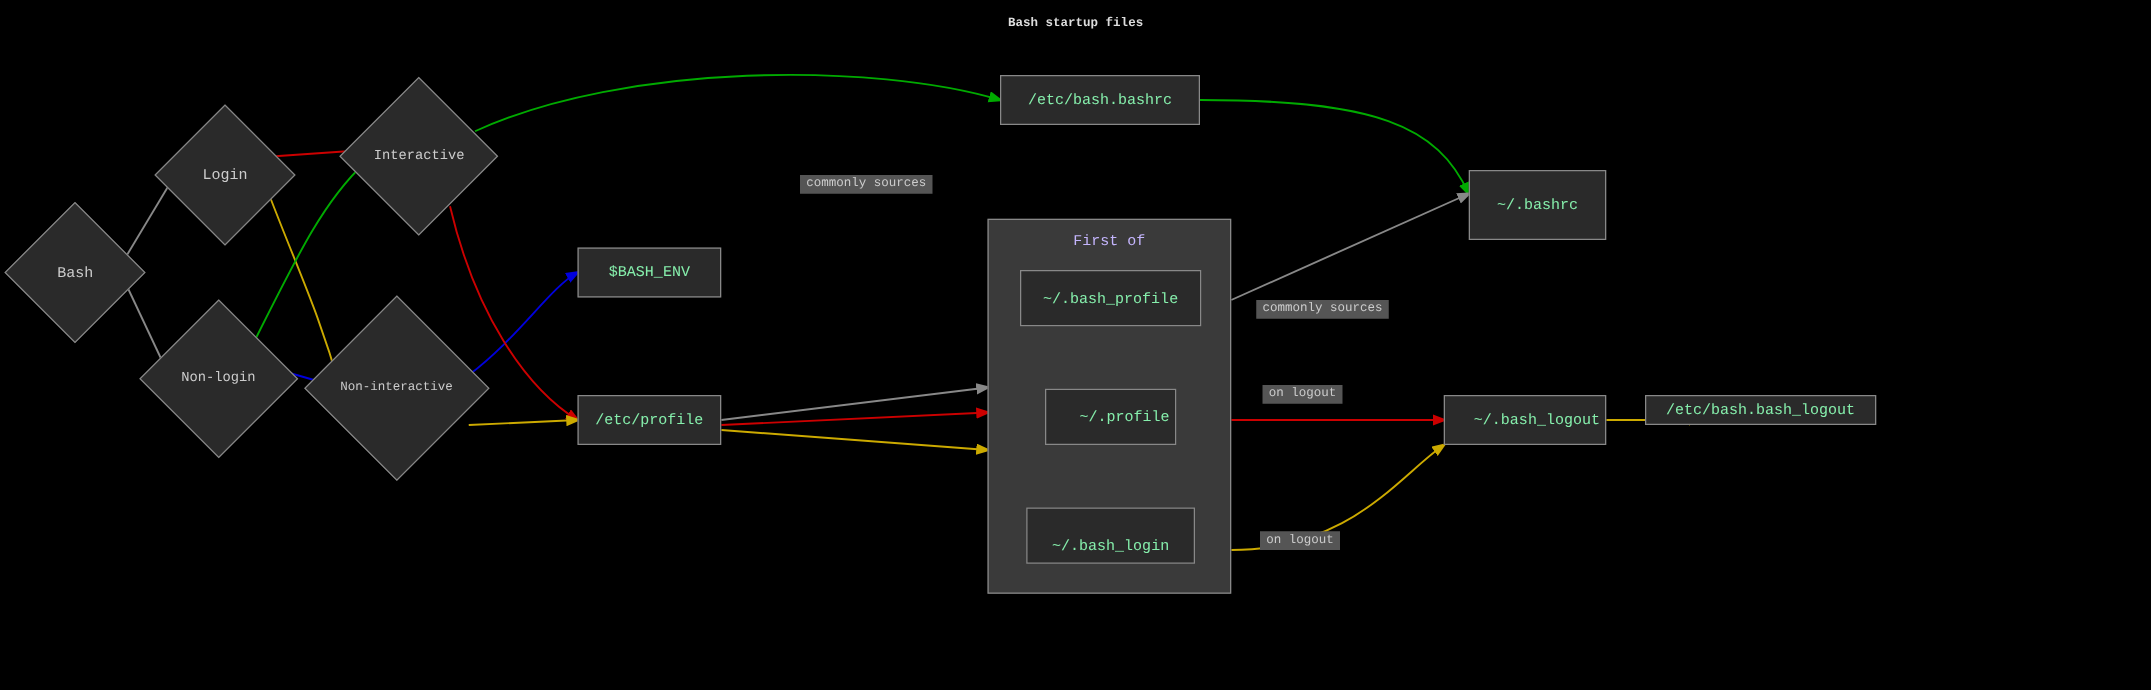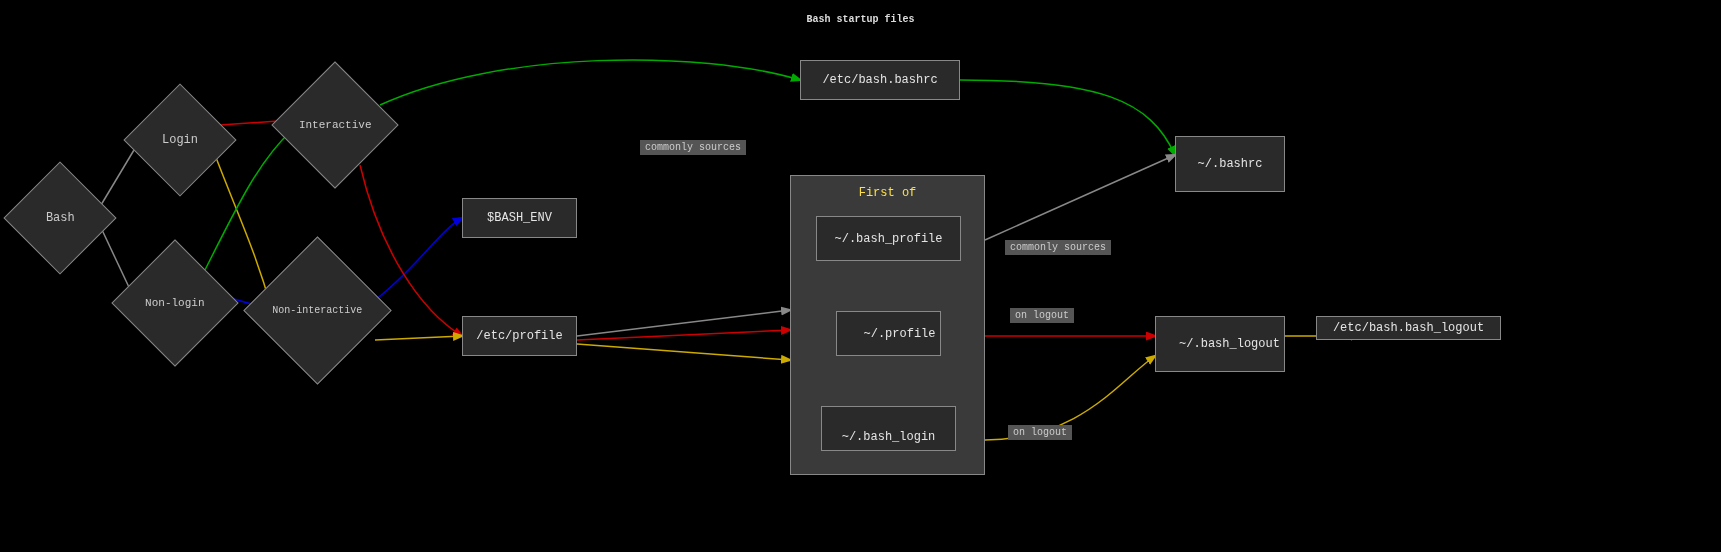--- a/index.html
+++ b/index.html
@@ -47,34 +47,34 @@
     }
     
     .rect-node {
       position: absolute;
       background: #2a2a2a;
       border: 1.5px solid #888;
       display: flex;
       align-items: center;
       justify-content: center;
       font-size: 12px;
-      color: #e5e5e5;
+      color: #86efac;
       text-align: center;
       padding: 6px 10px;
     }
     
     .first-of-container {
       position: absolute;
       background: #3a3a3a;
       border: 1.5px solid #888;
     }
     .first-of-label {
       position: absolute;
       font-size: 12px;
-      color: #fde047;
+      color: #c4b5fd;
       text-align: center;
     }
     
     .edge-label {
       position: absolute;
       background: #555;
       color: #ccc;
       font-size: 10px;
       padding: 2px 5px;
       white-space: nowrap;
@@ -180,21 +180,21 @@
   </div>
 
   <div class="rect-node" style="left:800px;top:60px;width:160px;height:40px;">
     <span>/etc/bash.bashrc</span>
   </div>
 
   <div class="rect-node" style="left:1175px;top:136px;width:110px;height:56px;">
     <span>~/.bashrc</span>
   </div>
 
-  <div class="rect-node" style="left:1155px;top:316px;width:130px;height:56px;padding-left:29px;">
+  <div class="rect-node" style="left:1155px;top:316px;width:130px;height:40px;padding-left:29px;">
     <span>~/.bash_logout</span>
   </div>
 
   <div class="rect-node" style="left:1316px;top:316px;width:185px;height:24px;">
     <span>/etc/bash.bash_logout</span>
   </div>
 
   <div class="first-of-container" style="left:790px;top:175px;width:195px;height:300px;">
     <div class="first-of-label" style="top:10px;left:0;right:0;text-align:center;">First of</div>
 

